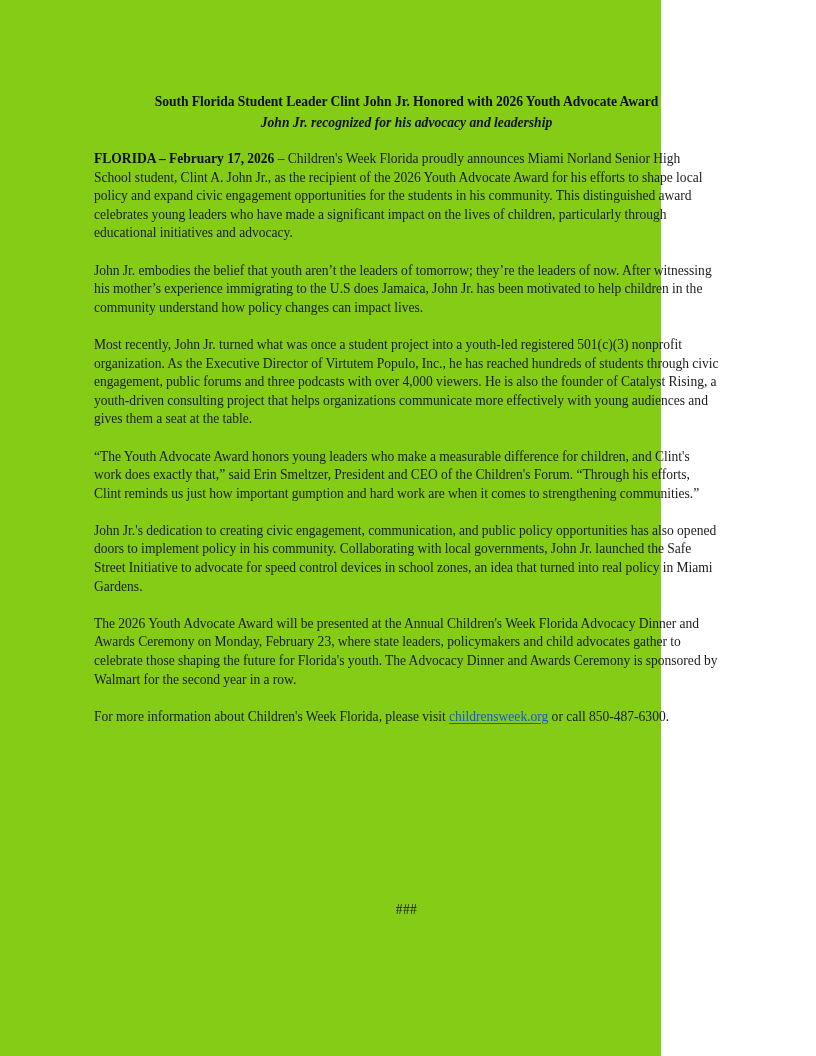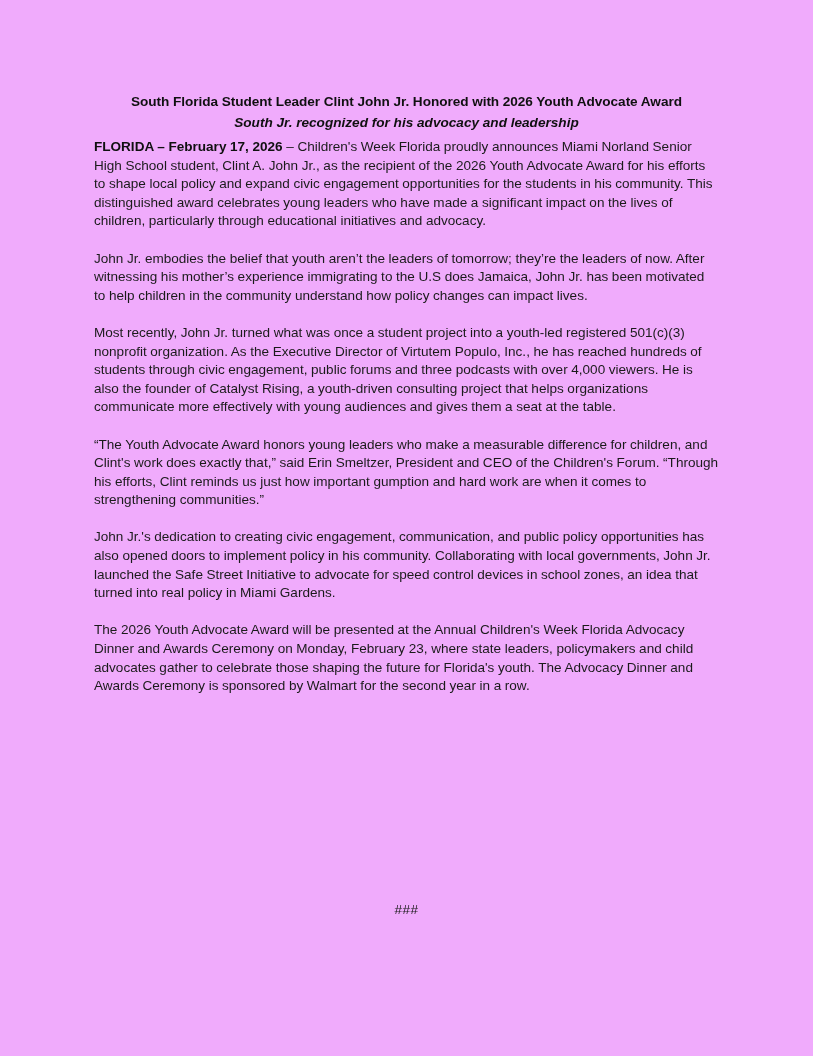--- a/index.html
+++ b/index.html
@@ -10,24 +10,25 @@
   body {
     width: 816px;
     height: 1056px;
     font-family: "Liberation Sans", sans-serif;
     color: #1b1b1b;
     -webkit-font-smoothing: antialiased;
     overflow: hidden;
   }
   .page {
     position: relative;
-    width: 813px;
+    width: 661px;
     height: 1056px;
-    background: #f0abfc;
+    background: #84cc16;
     box-sizing: border-box;
+    font-family: Liberation Serif, serif;
   }
   .content {
     position: absolute;
     left: 94px;
     top: 92px;
     width: 625px;
   }
   .doc-title {
     font-size: 13.6px;
     font-weight: bold;
@@ -39,21 +40,21 @@
   }
   .doc-subtitle {
     font-size: 13.6px;
     font-style: italic;
     text-align: center;
     line-height: 19px;
     margin: 2px 0 0 0;
     color: #101010;
   }
   .body-block {
-    margin-top: 6px;
+    margin-top: 18px;
   }
   p.para {
     font-size: 13.55px;
     line-height: 18.6px;
     margin: 0 0 18.6px 0;
     color: #1b1b1b;
     text-align: left;
     word-spacing: -0.15px;
   }
   p.para:last-of-type {
@@ -82,35 +83,36 @@
 </style>
 </head>
 <body>
 
 <div class="page">
 
   <div class="content">
 
     <h1 class="doc-title">South Florida Student Leader Clint John Jr. Honored with 2026 Youth Advocate Award</h1>
 
-    <h2 class="doc-subtitle">South Jr. recognized for his advocacy and leadership</h2>
+    <h2 class="doc-subtitle">John Jr. recognized for his advocacy and leadership</h2>
 
     <div class="body-block">
 
       <p class="para"><span class="lead">FLORIDA – February 17, 2026</span><span> – </span><span>Children's Week Florida proudly announces Miami Norland Senior High School student, Clint A. John Jr., as the recipient of the 2026 Youth Advocate Award for his efforts to shape local policy and expand civic engagement opportunities for the students in his community. This distinguished award celebrates young leaders who have made a significant impact on the lives of children, particularly through educational initiatives and advocacy.</span></p>
 
       <p class="para">John Jr. embodies the belief that youth aren’t the leaders of tomorrow; they’re the leaders of now. After witnessing his mother’s experience immigrating to the U.S does Jamaica, John Jr. has been motivated to help children in the community understand how policy changes can impact lives.</p>
 
       <p class="para">Most recently, John Jr. turned what was once a student project into a youth-led registered 501(c)(3) nonprofit organization. As the Executive Director of Virtutem Populo, Inc., he has reached hundreds of students through civic engagement, public forums and three podcasts with over 4,000 viewers. He is also the founder of Catalyst Rising, a youth-driven consulting project that helps organizations communicate more effectively with young audiences and gives them a seat at the table.</p>
 
       <p class="para">“The Youth Advocate Award honors young leaders who make a measurable difference for children, and Clint's work does exactly that,” said Erin Smeltzer, President and CEO of the Children's Forum. “Through his efforts, Clint reminds us just how important gumption and hard work are when it comes to strengthening communities.”</p>
 
       <p class="para">John Jr.'s dedication to creating civic engagement, communication, and public policy opportunities has also opened doors to implement policy in his community. Collaborating with local governments, John Jr. launched the Safe Street Initiative to advocate for speed control devices in school zones, an idea that turned into real policy in Miami Gardens.</p>
 
       <p class="para">The 2026 Youth Advocate Award will be presented at the Annual Children's Week Florida Advocacy Dinner and Awards Ceremony on Monday, February 23, where state leaders, policymakers and child advocates gather to celebrate those shaping the future for Florida's youth. The Advocacy Dinner and Awards Ceremony is sponsored by Walmart for the second year in a row.</p>
 
+      <p class="para"><span>For more information about Children's Week Florida, please visit </span><a class="inline-link" href="#">childrensweek.org</a><span> or call 850-487-6300.</span></p>
 
     </div>
 
     <div class="end-mark">###</div>
 
   </div>
 </div>
 
 </body></html>

